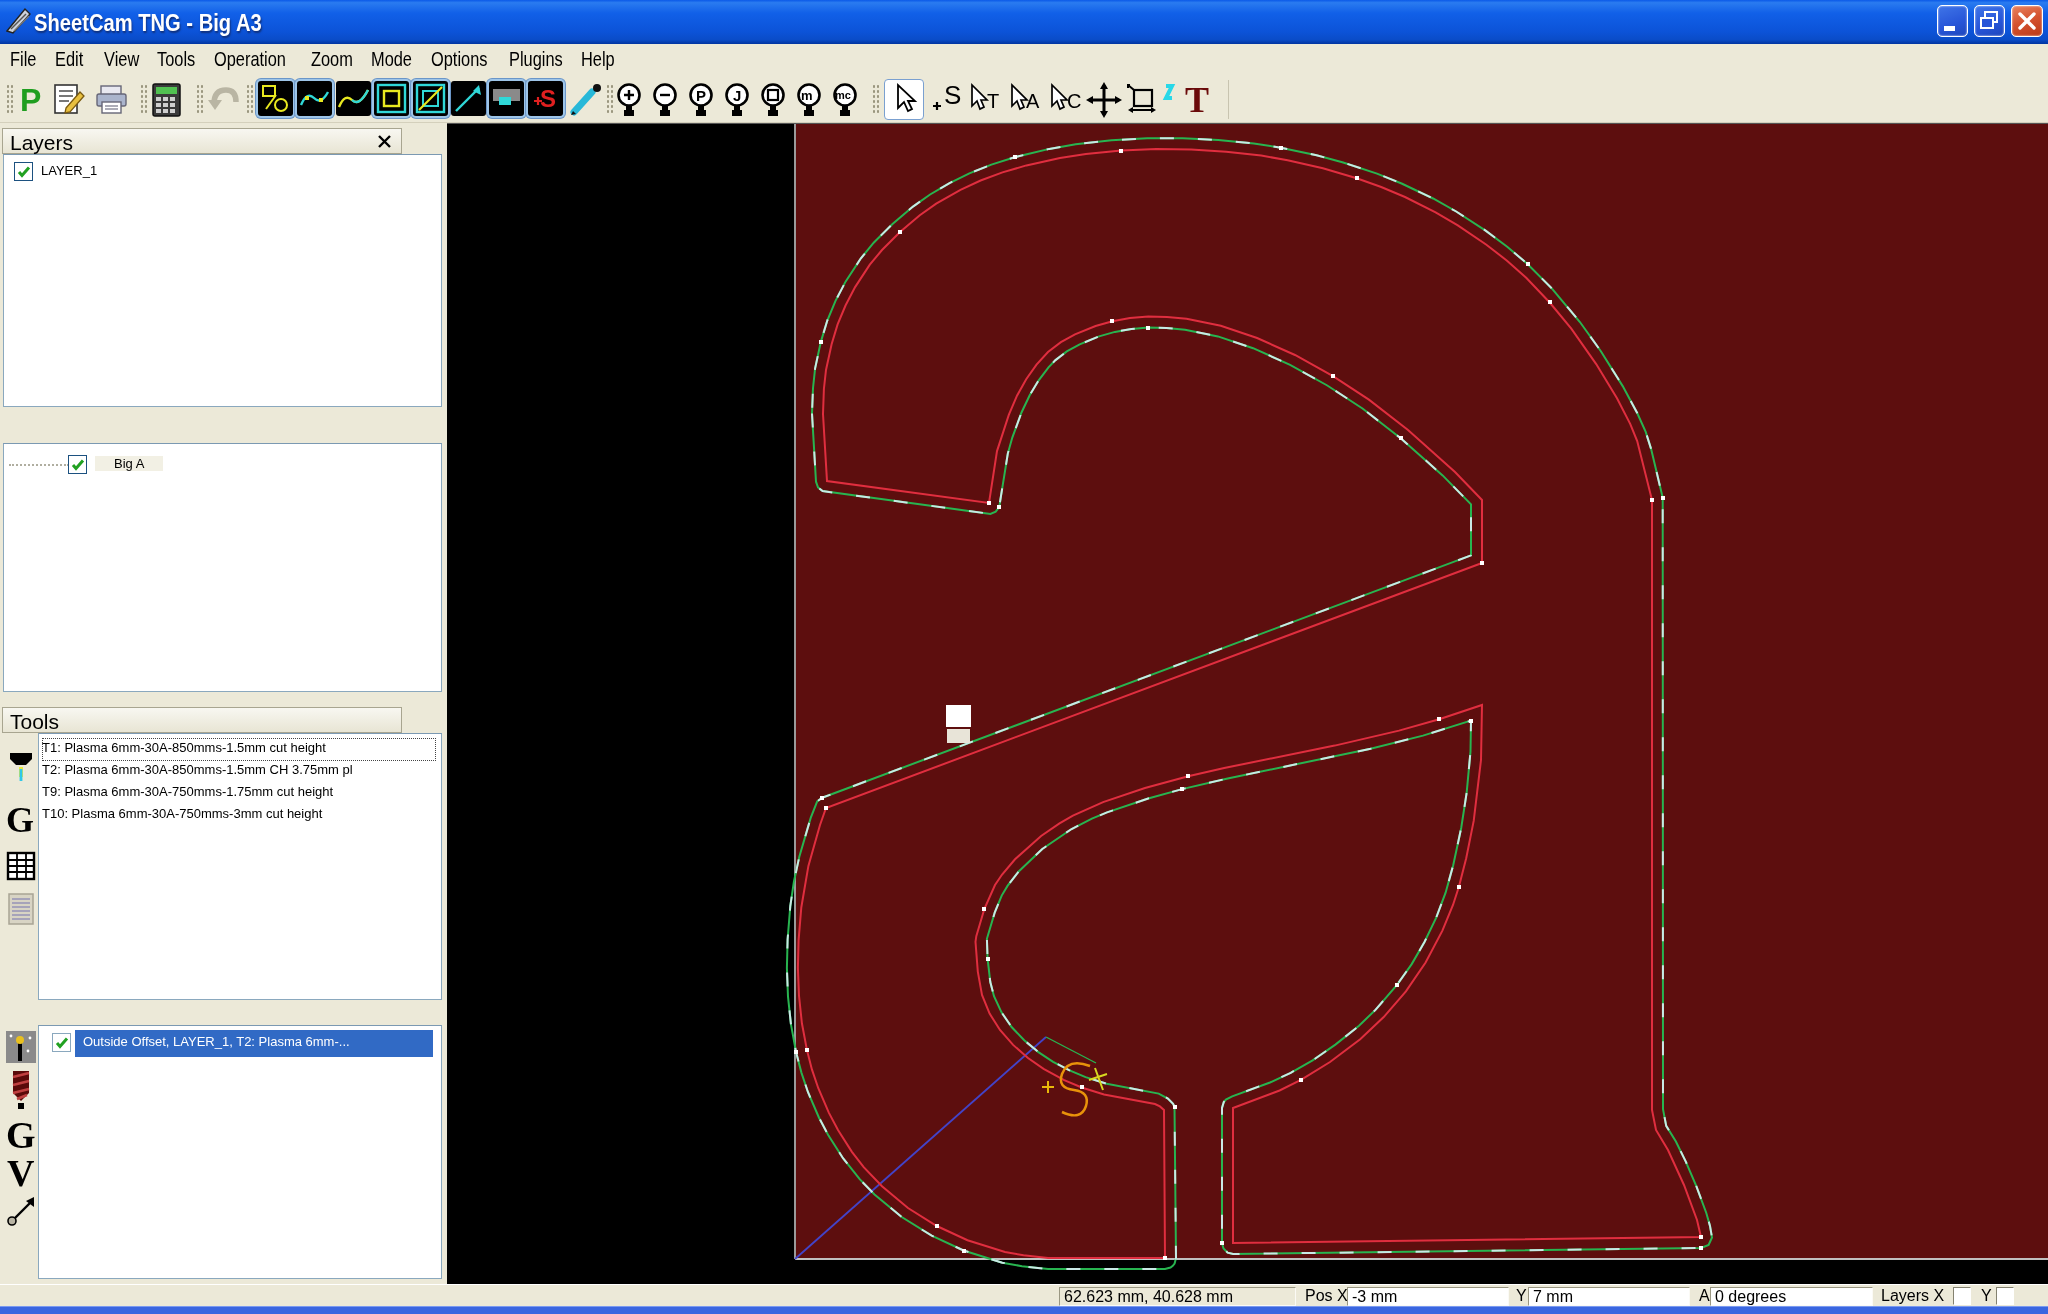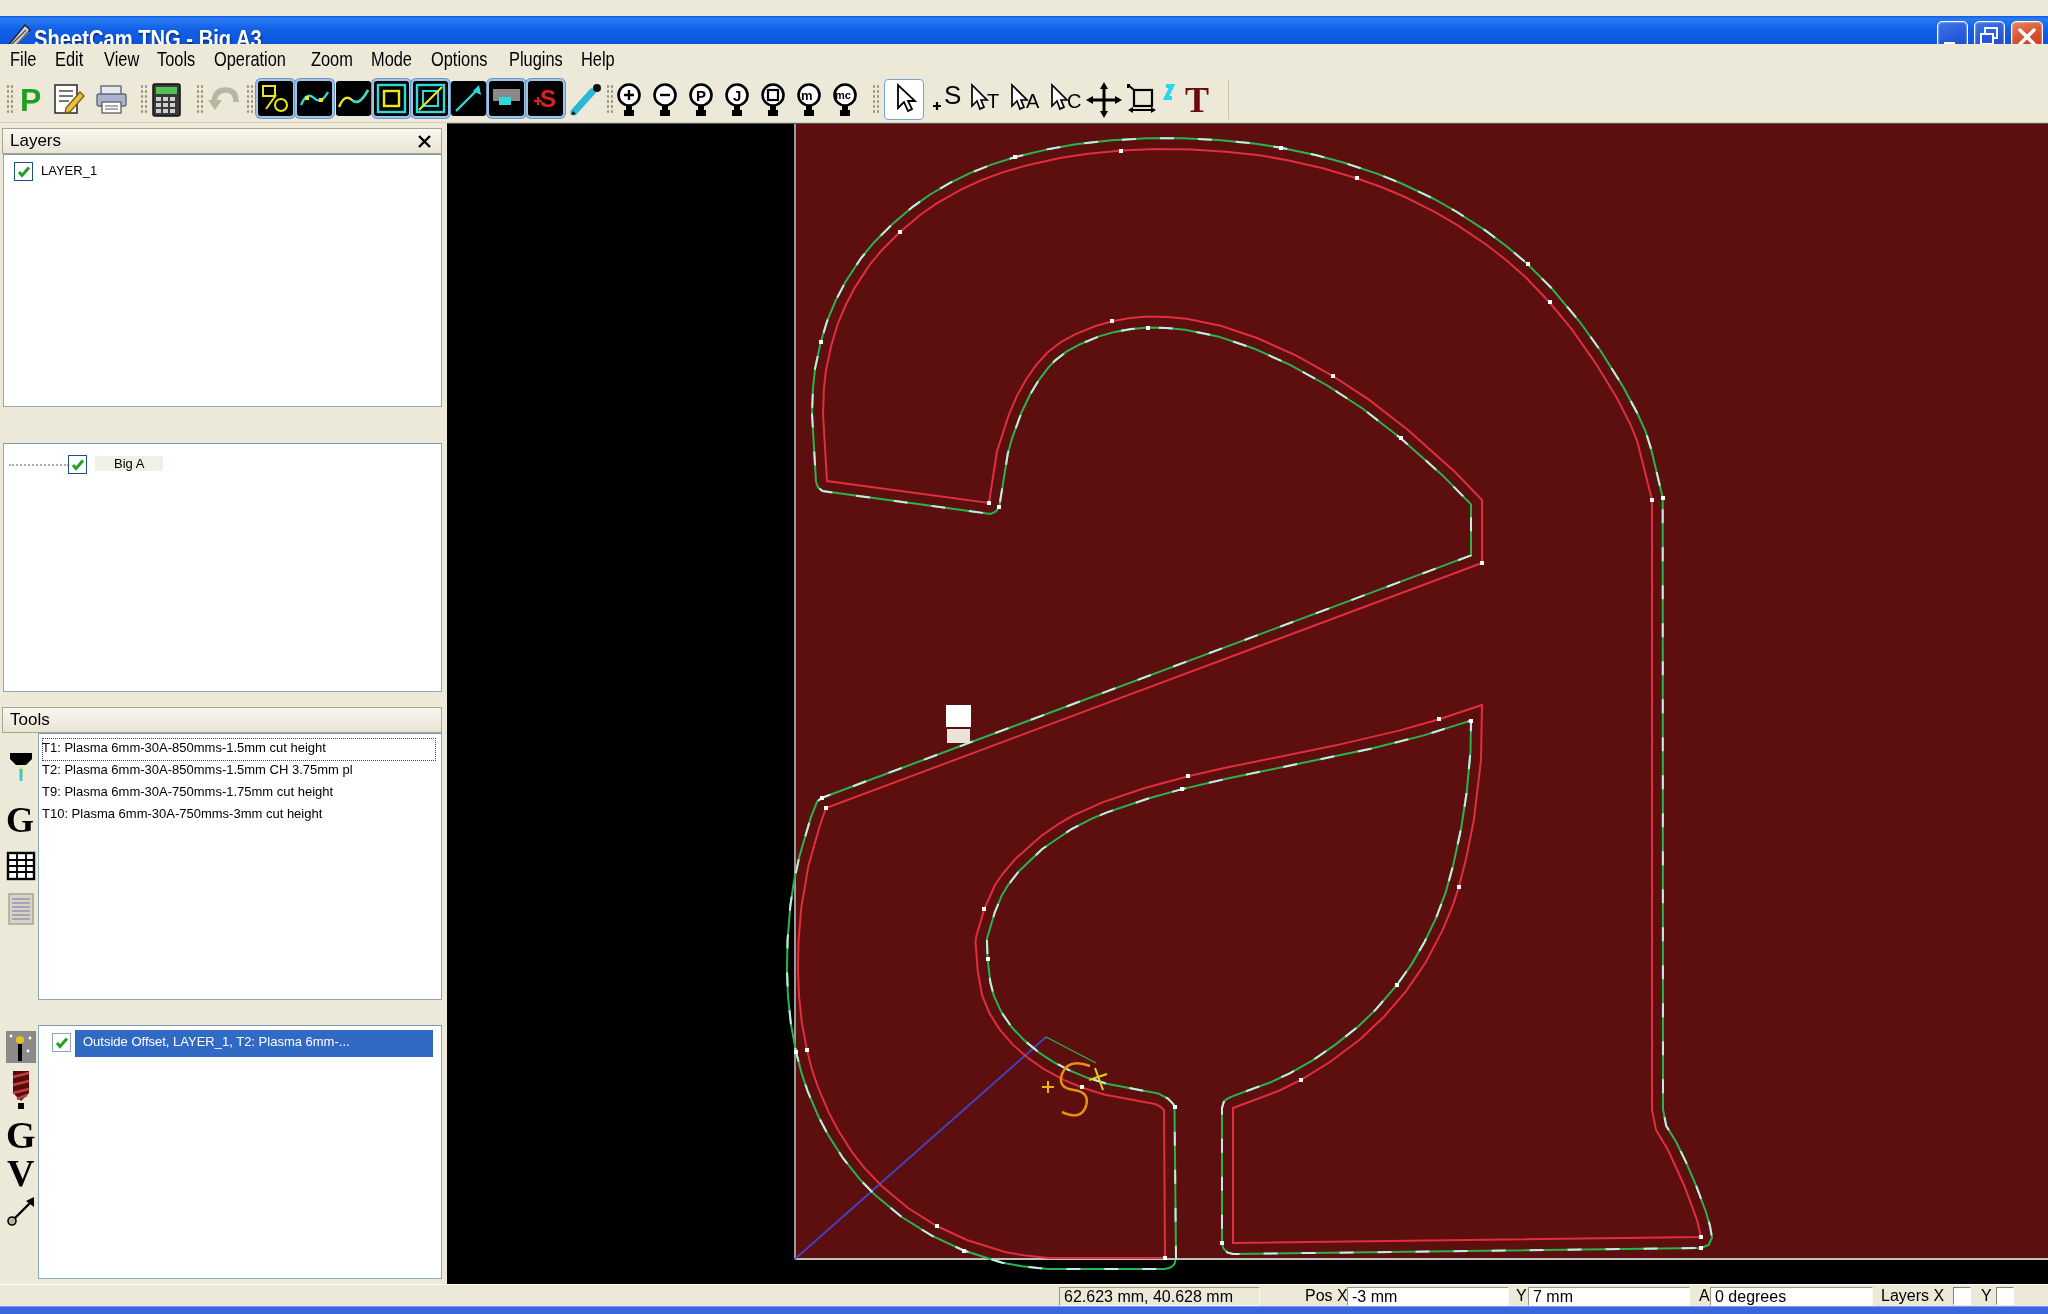--- a/index.html
+++ b/index.html
@@ -1,34 +1,34 @@
 <!DOCTYPE html>
 <html><head><meta charset="utf-8"><style>
 *{margin:0;padding:0;box-sizing:border-box}
 body{width:2048px;height:1314px;position:relative;overflow:hidden;background:#ece9d8;
  font-family:"Liberation Sans",sans-serif;-webkit-font-smoothing:antialiased}
 .abs{position:absolute}
-#titlebar{left:0;top:16px;width:2048px;height:44px;
+#titlebar{left:0;top:0;width:2048px;height:44px;
  background:linear-gradient(180deg,#0a59e8 0%,#2a7bf0 6%,#1160e8 30%,#0c53d8 72%,#0a4cc8 90%,#0034a0 100%);}
 #title-text{position:absolute;left:34px;top:9px;color:#fff;font-size:24px;font-weight:bold;
  text-shadow:1px 2px 2px #10307a;transform:scaleX(0.84);transform-origin:0 0}
 .tbtn{position:absolute;top:5px;width:31px;height:32px;border-radius:5px;border:1px solid #fff;
  box-shadow:inset 0 0 2px #fff}
 .tbtn svg{position:absolute;left:0;top:0}
 #menubar{left:0;top:44px;width:2048px;height:32px;background:#ece9d8;font-size:21px;color:#000}
 #menubar span{position:absolute;top:3px;transform:scaleX(0.78);transform-origin:0 0}
 #toolbar{left:0;top:76px;width:2048px;height:47px;background:#ece9d8;border-bottom:1px solid #d4d0bc}
 .grip{position:absolute;top:8px;width:7px;height:31px;
  background-image:radial-gradient(circle,#9a967e 1.1px,transparent 1.2px);background-size:4px 5px}
 .ticon{position:absolute;top:6px}
 .blk{position:absolute;top:5px;width:35px;height:35px;background:#000;border-radius:3px}
 .blk.bord{box-shadow:0 0 0 2px #9ec5e8,0 0 0 3px #6b96c8}
 #leftpanel{left:0;top:123px;width:447px;height:1161px;background:#ece9d8}
-.phead{position:absolute;left:2px;width:440px;height:26px;background:linear-gradient(180deg,#f8f7f1,#e8e5d4);
- border:1px solid #a8a590;font-size:17px;color:#000;padding-left:7px;padding-top:2px}
+.phead{position:absolute;left:2px;width:400px;height:26px;background:linear-gradient(180deg,#f8f7f1,#e8e5d4);
+ border:1px solid #a8a590;font-size:21px;color:#000;padding-left:7px;padding-top:2px}
 .pbox{position:absolute;left:3px;width:439px;background:#fff;border:1px solid #8aa8be;border-top-color:#7b99b2}
 .cb{position:absolute;width:19px;height:19px;background:#fff;border:1px solid #1c5180}
 .cb svg{position:absolute;left:1px;top:1px}
 .itemtxt{font-size:13px;color:#000;position:absolute;white-space:nowrap}
 .istrip{position:absolute;left:0;width:38px;background:#ece9d8}
 #statusbar{left:0;top:1284px;width:2048px;height:22px;background:#ece9d8;border-top:1px solid #fff;font-size:16px}
 .sfield{position:absolute;top:2px;height:19px;border:1px solid;border-color:#9a9782 #fbfaf5 #fbfaf5 #9a9782;
  padding:0 4px;white-space:nowrap}
 .swhite{background:#fff}
 #bluestrip{left:0;top:1306px;width:2048px;height:8px;background:#3a66e0;border-top:1px solid #7a9af0}
@@ -361,21 +361,21 @@
     <rect x="1013" y="155" width="4" height="4" fill="#fff"></rect>
     <rect x="819" y="340" width="4" height="4" fill="#fff"></rect>
 <path d="M1046 1037 L1096 1063" stroke="#28b450" stroke-width="1.4" fill="none"></path>
 <path d="M1090 1066 q-22 -8 -28 8 q-5 14 12 16 q16 2 12 16 q-5 15 -24 6" stroke="#e8920a" stroke-width="2.5" fill="none"></path>
 <path d="M1095 1068 l8 22 M1089 1080 l18 -6" stroke="#d8d820" stroke-width="2" fill="none"></path>
 <path d="M1042 1087 l12 0 M1048 1081 l0 12" stroke="#e8b80a" stroke-width="2" fill="none"></path>
 <rect x="946" y="705" width="25" height="22" fill="#ffffff"></rect>
 <rect x="947" y="729" width="23" height="14" fill="#e8e4d8"></rect>
 </svg>
 <div id="statusbar" class="abs">
-    <div class="sfield" style="left:1059px;width:201px">62.623 mm, 40.628 mm</div>
+    <div class="sfield" style="left:1059px;width:237px">62.623 mm, 40.628 mm</div>
     <div class="abs" style="left:1305px;top:2px">Pos X</div>
     <div class="sfield swhite" style="left:1347px;width:162px">-3 mm</div>
     <div class="abs" style="left:1516px;top:2px">Y</div>
     <div class="sfield swhite" style="left:1528px;width:162px">7 mm</div>
     <div class="abs" style="left:1699px;top:2px">A</div>
     <div class="sfield swhite" style="left:1710px;width:163px">0 degrees</div>
     <div class="abs" style="left:1881px;top:2px">Layers X</div>
     <div class="scb" style="left:1953px"></div>
     <div class="abs" style="left:1981px;top:2px">Y</div>
     <div class="scb" style="left:1996px"></div>

